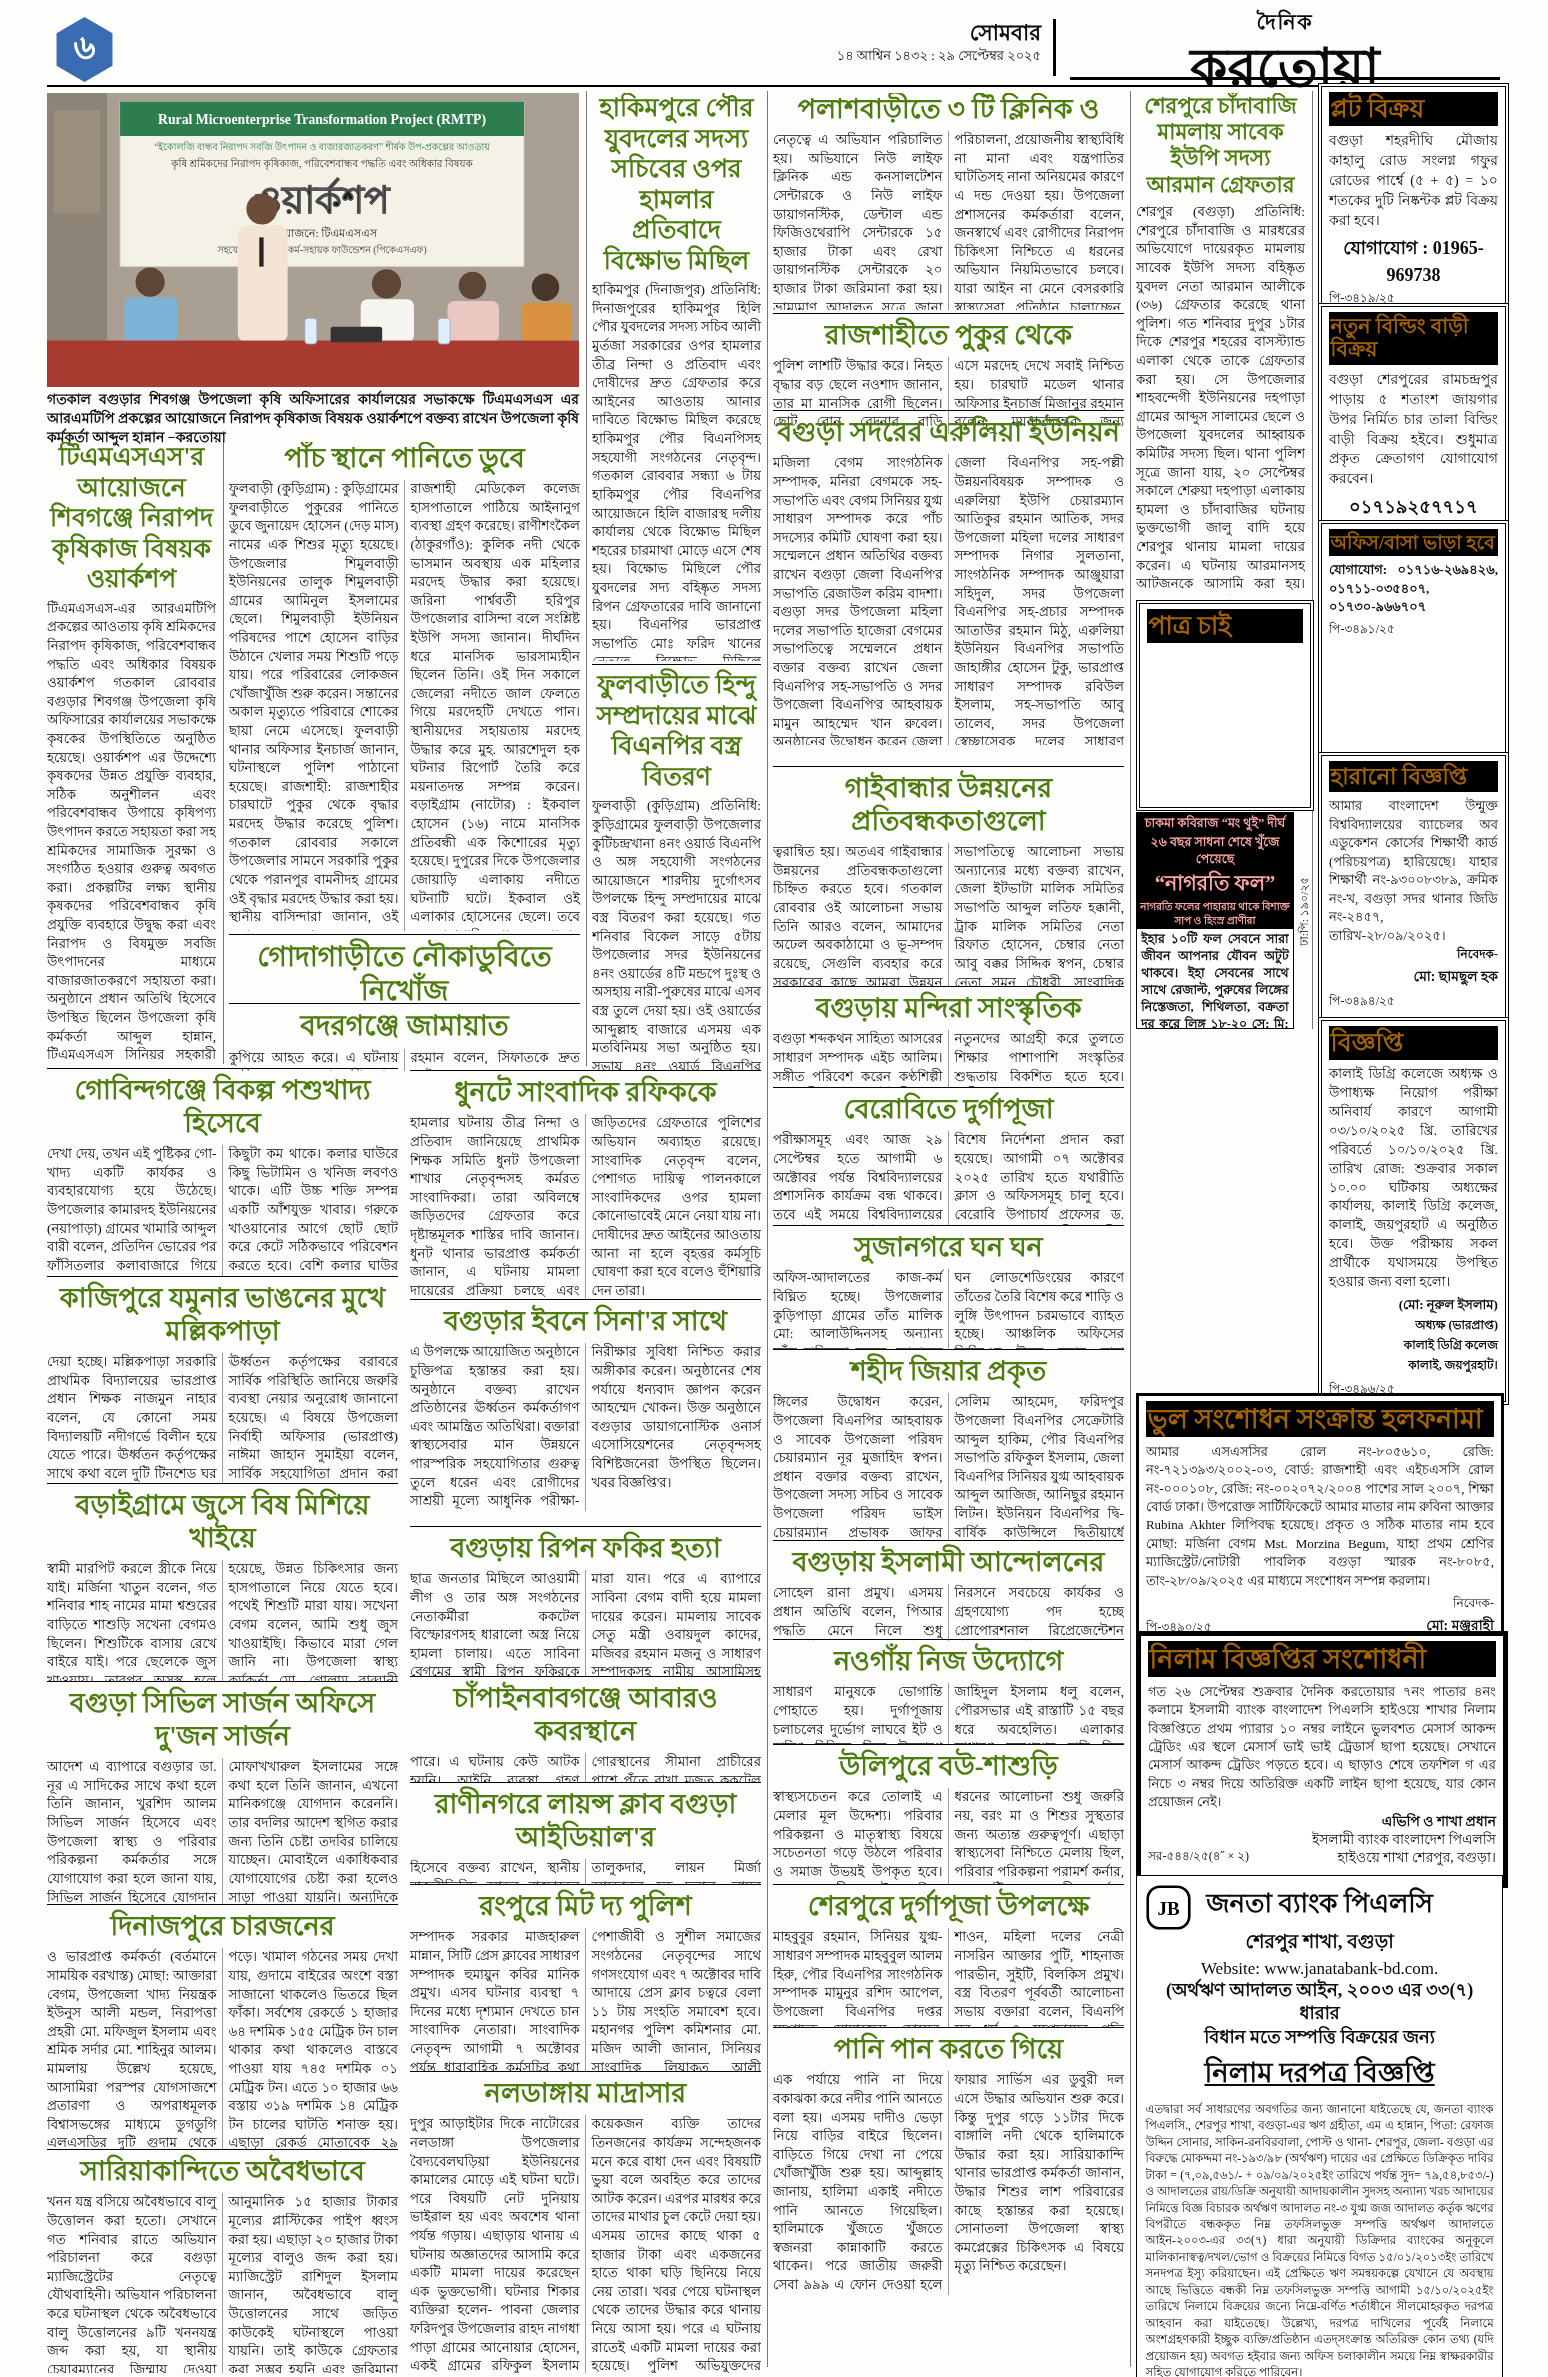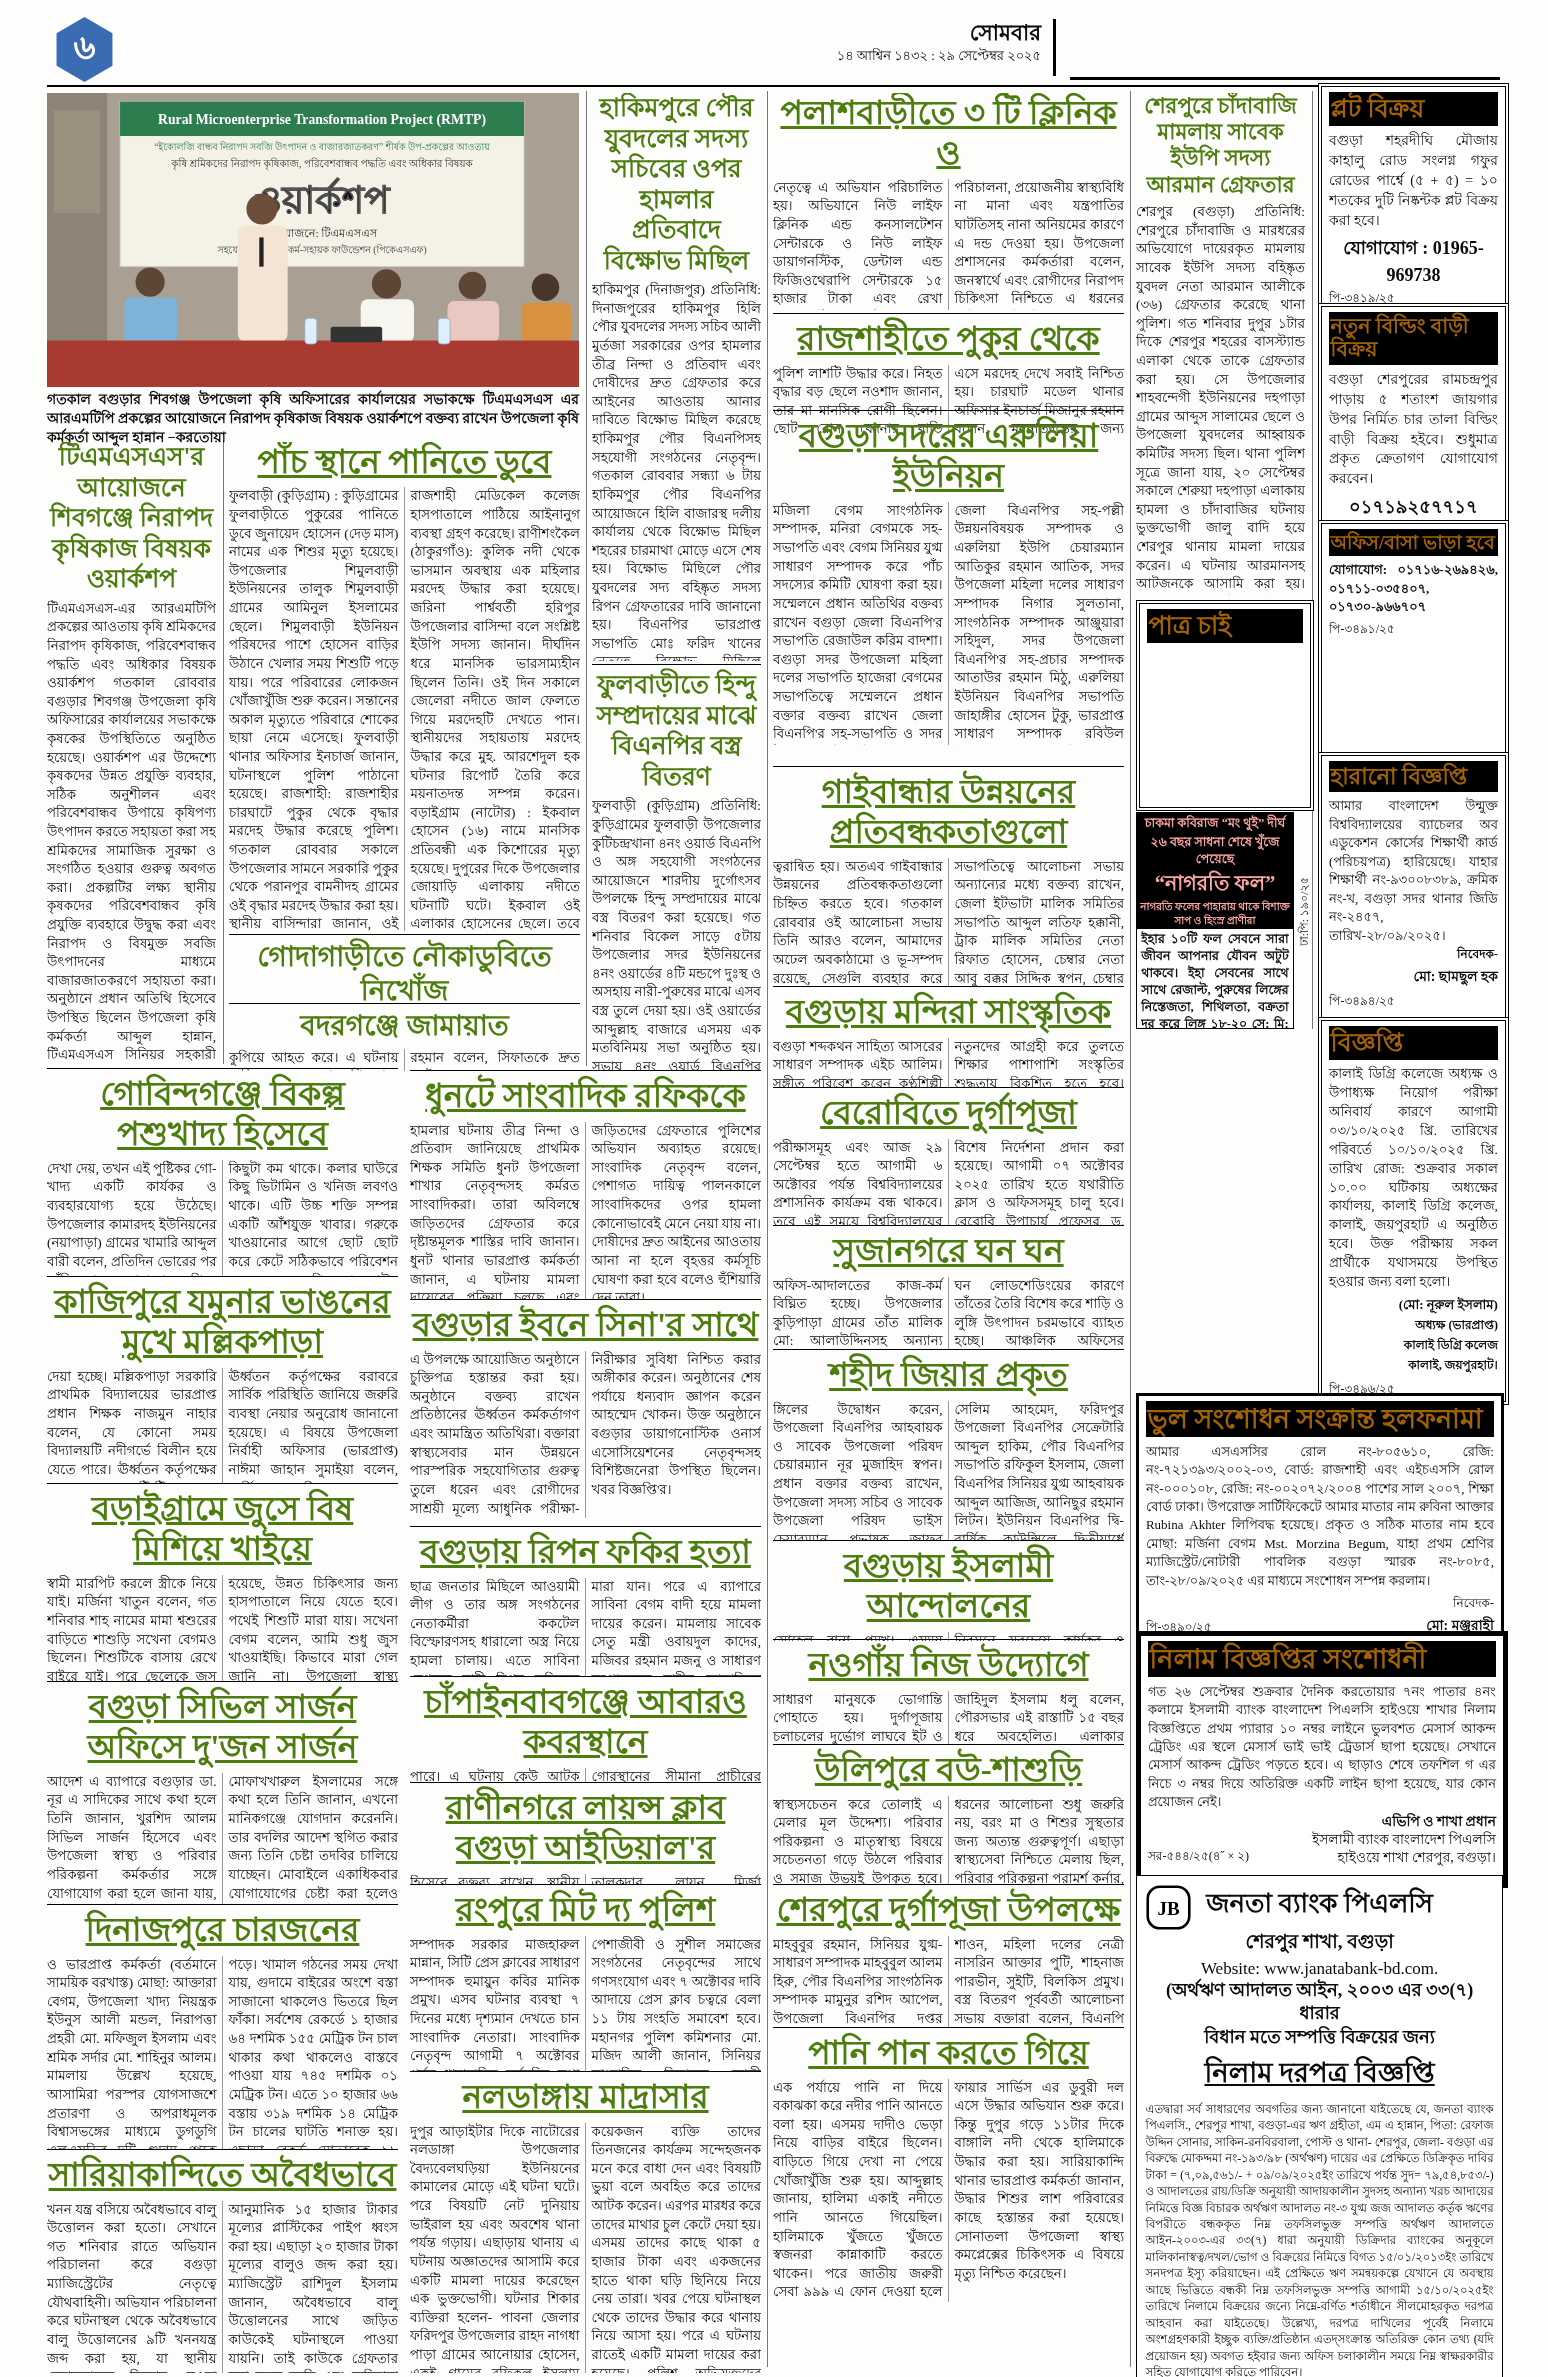--- a/index.html
+++ b/index.html
@@ -1,21 +1,21 @@
 <!DOCTYPE html>
 <html style="font-size:13.8px"><head>
 <meta charset="utf-8">
 <style>
   html,body{margin:0;padding:0;background:#e8e8e8;}
   #page{position:relative;width:1548px;height:2377px;background:#fdfdfb;margin:0 auto;
         font-family:"Liberation Serif","DejaVu Serif",serif;color:#0a0a0a;overflow:hidden;}
   .abs{position:absolute;}
   .art{position:absolute;overflow:hidden;}
   .art h2{margin:0 0 5.2px 0;text-align:center;font-weight:bold;line-height:1.22;color:#4d7c0f;}
-  .h38{font-size:33px;text-decoration:underline;}
+  .h38{font-size:27px;}
   .h34{font-size:28px;}
   .h30{font-size:25px;}
   .h26{font-size:21.5px;}
   .bd{text-align:justify;font-size:13.3px;line-height:1.40;word-break:break-word;}
   .cols2{column-count:2;column-gap:12px;column-rule:0.9px solid #999;}
   .bt{border-top:1.7px solid #000;padding-top:5.2px;}
   .vrule{position:absolute;width:0.9px;background:#777;}
   .hdr-day{font-size:21.5px;font-weight:bold;line-height:1.1;}
   .hdr-date{font-size:13px;}
   .brand-top{font-size:20.6px;font-weight:bold;letter-spacing:1.7px;}
@@ -51,20 +51,24 @@
   <div class="abs" style="left:52px;top:17px;width:69px;height:69px">
     <div style="width:65px;height:65px;background:#3a6cb3;clip-path:polygon(50% 0,93% 25%,93% 75%,50% 100%,7% 75%,7% 25%);display:flex;align-items:center;justify-content:center">
       <span style="color:#fff;font-size:34px;font-weight:bold">৬</span>
     </div>
   </div>
   <div class="abs" style="left:800px;top:22.4px;width:241px;text-align:right">
     <div class="hdr-day">সোমবার</div>
     <div class="hdr-date">১৪ আশ্বিন ১৪৩২ : ২৯ সেপ্টেম্বর ২০২৫</div>
   </div>
   <div class="blackline" style="left:1053px;top:19px;width:3.4px;height:57px"></div>
+  <div class="abs" style="left:1070px;top:6.9px;width:430px;text-align:center">
+    <div class="brand-top">দৈনিক</div>
+    <div class="brand">করতোয়া</div>
+  </div>
   <div class="blackline" style="left:1070px;top:77px;width:430px;height:3.4px"></div>
   <div class="blackline" style="left:47px;top:85px;width:1454px;height:1.7px"></div>
 
   <div class="vrule" style="left:767px;top:91px;height:2276px"></div>
   <div class="vrule" style="left:1130px;top:91px;height:2276px"></div>
   <div class="vrule" style="left:586px;top:91px;height:975px"></div>
   <div class="vrule" style="left:223px;top:440px;height:624px"></div>
   <div class="vrule" style="left:1312px;top:91px;height:938px"></div>
 
   <div class="abs" style="left:47px;top:93px;width:532px;height:344px">

